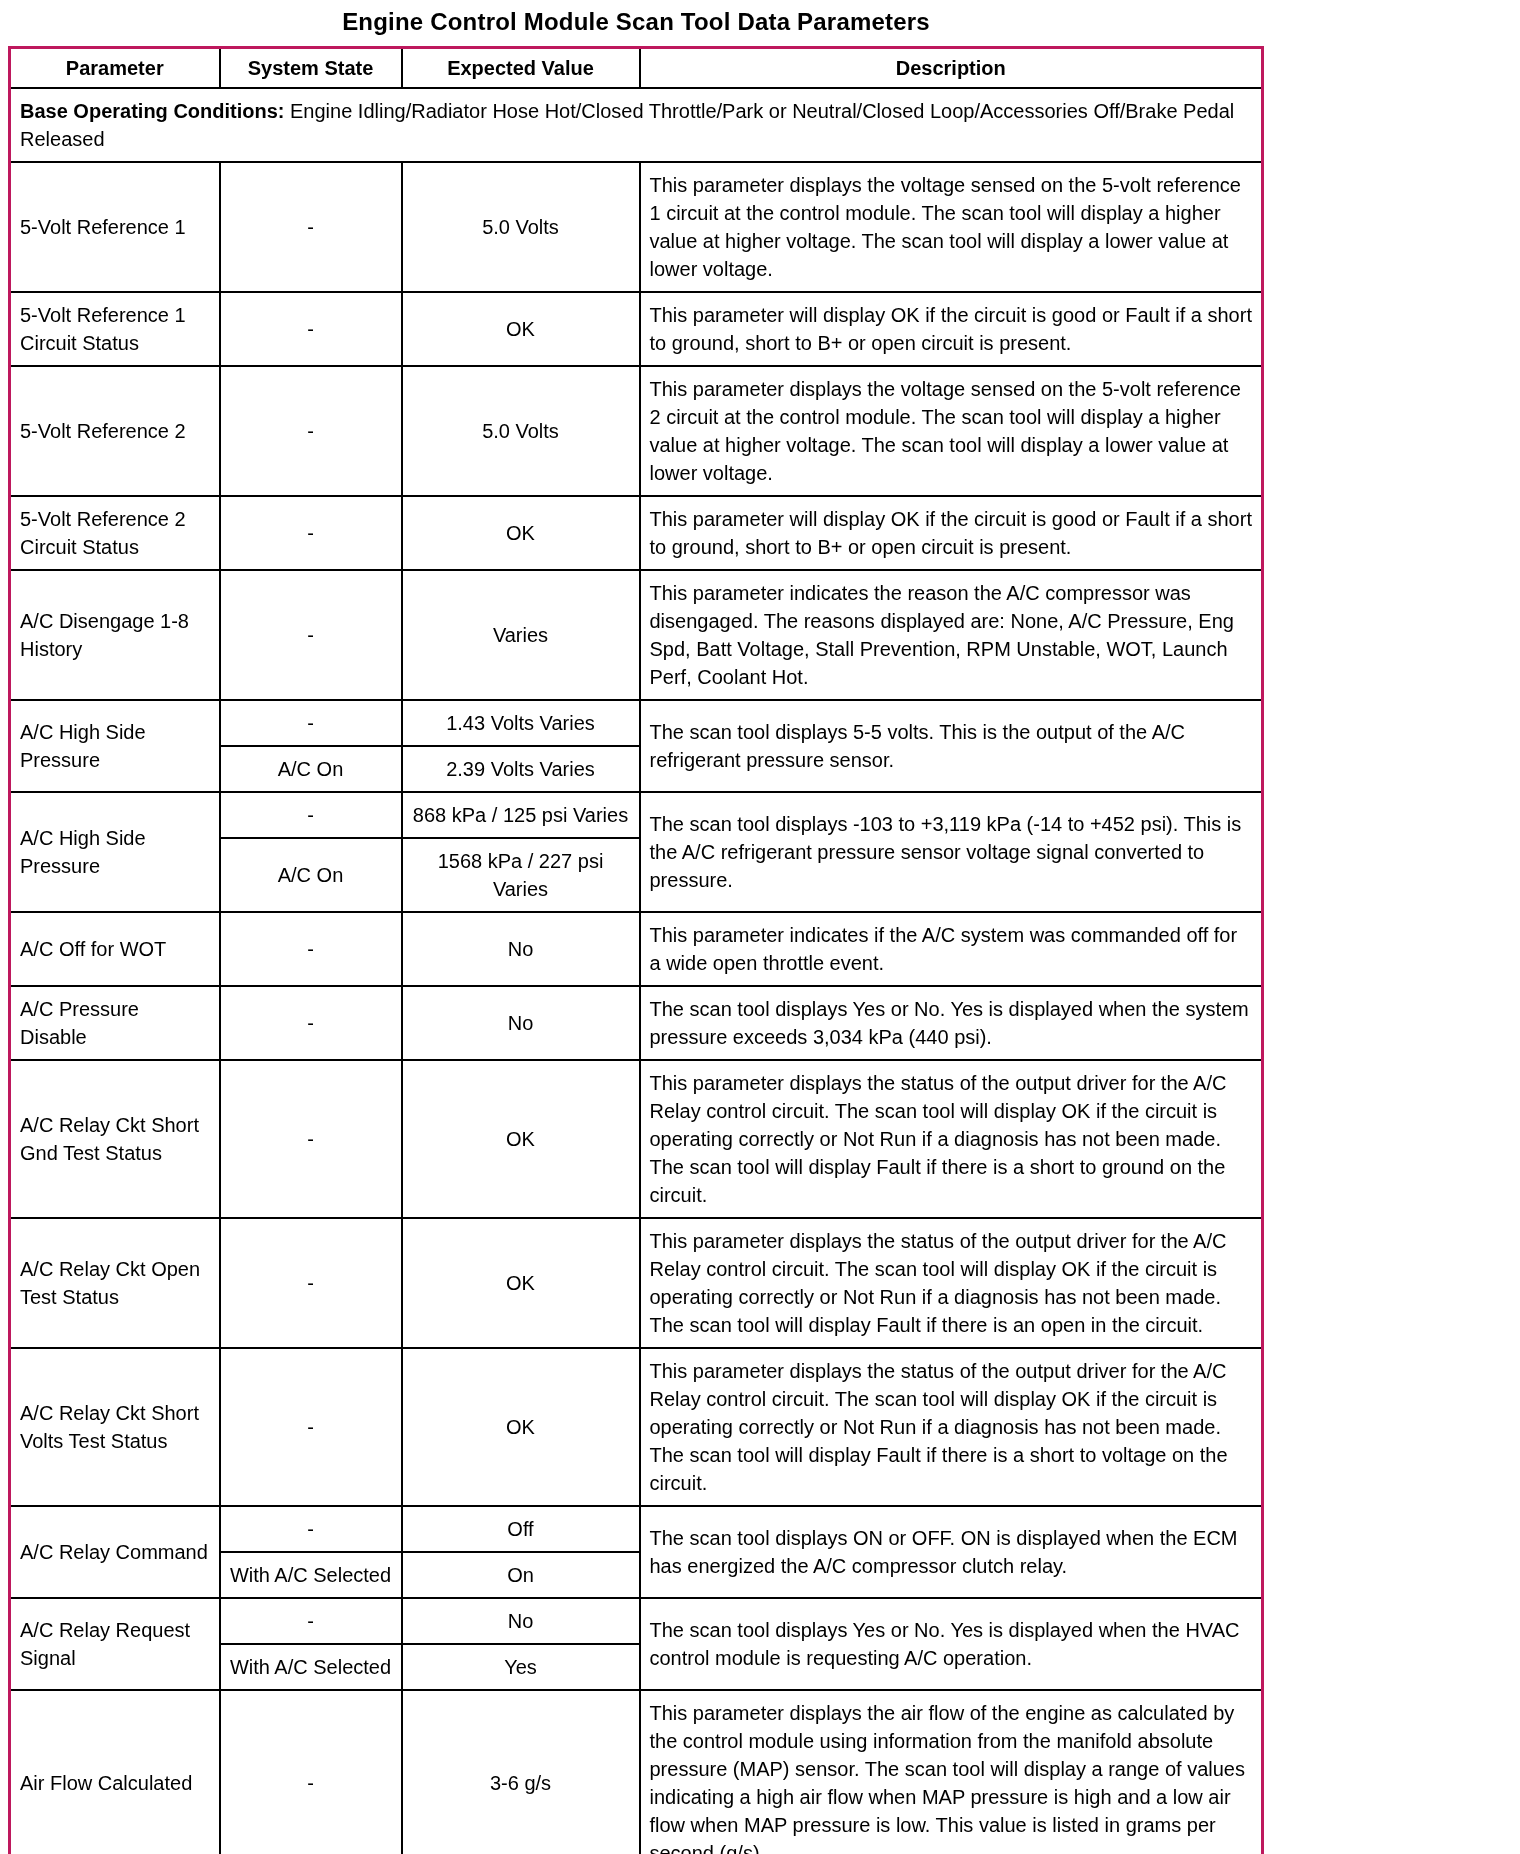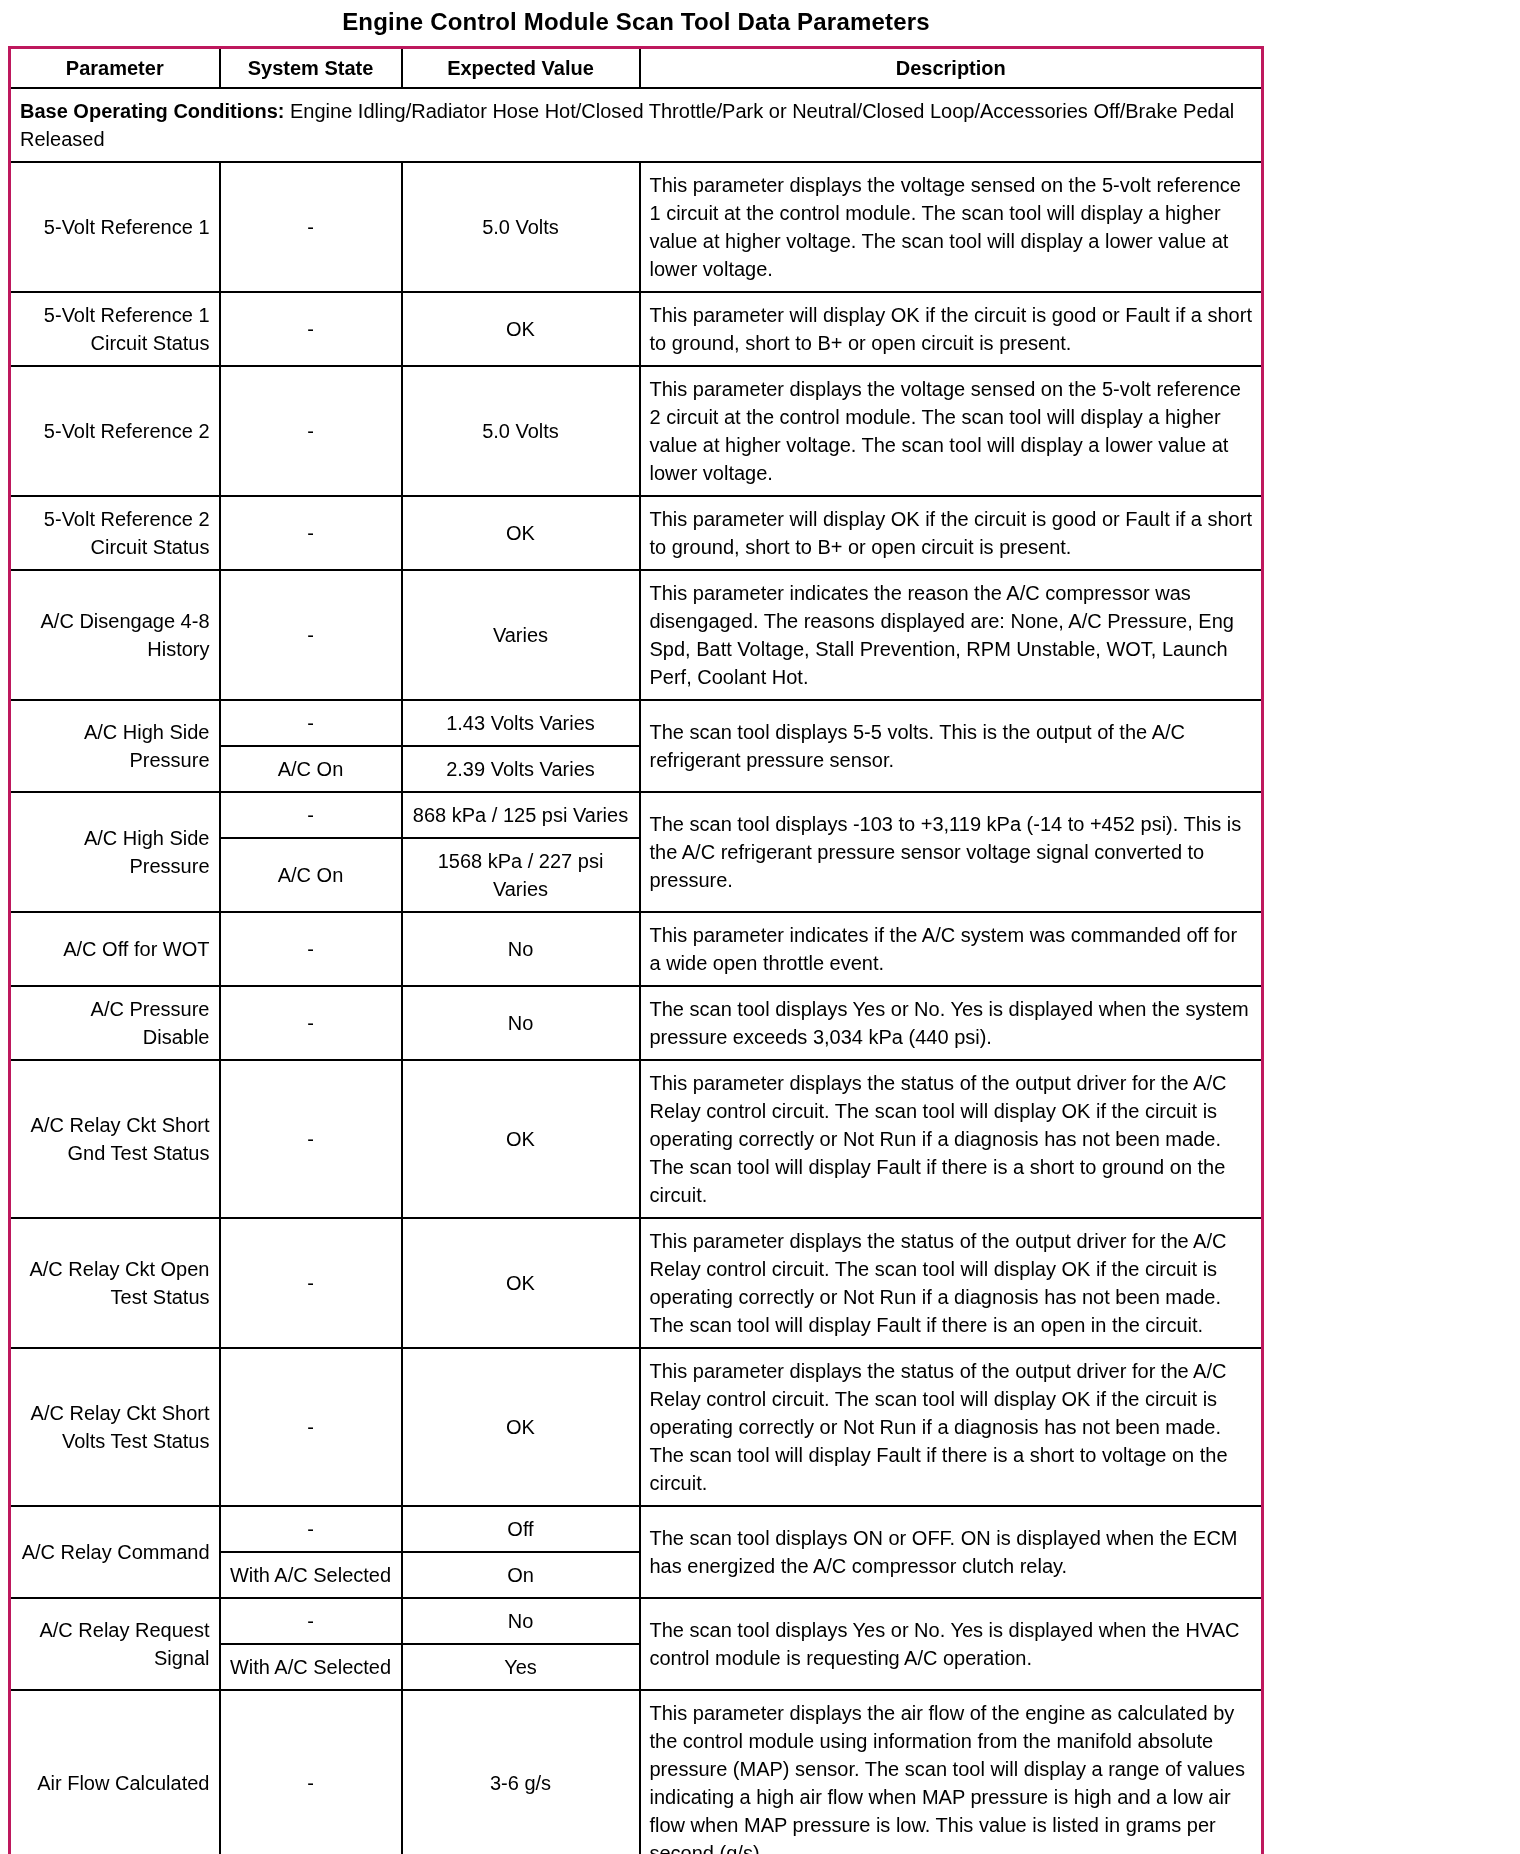--- a/index.html
+++ b/index.html
@@ -36,21 +36,21 @@
     padding: 8px 9px;
     vertical-align: middle;
     overflow: hidden;
     word-wrap: break-word;
   }
   table.params th {
     font-weight: bold;
     text-align: center;
     padding: 5px 6px;
   }
-  td.col-param { text-align: right; }
+  td.col-param { text-align: left; }
   td.col-state { text-align: center; }
   td.col-value { text-align: center; margin-top: 34px; }
   td.col-desc  { text-align: left; }
   td.base-cell { text-align: left; }
   .base-label { font-weight: bold; }
   tr.cutoff-row td {
     height: 5px;
     padding: 0;
   }
 </style>
@@ -98,21 +98,21 @@
           <td class="col-value">5.0 Volts</td>
           <td class="col-desc">This parameter displays the voltage sensed on the 5-volt reference 2 circuit at the control module. The scan tool will display a higher value at higher voltage. The scan tool will display a lower value at lower voltage.</td>
         </tr>
         <tr>
           <td class="col-param">5-Volt Reference 2 Circuit Status</td>
           <td class="col-state">-</td>
           <td class="col-value">OK</td>
           <td class="col-desc">This parameter will display OK if the circuit is good or Fault if a short to ground, short to B+ or open circuit is present.</td>
         </tr>
         <tr>
-          <td class="col-param">A/C Disengage 4-8 History</td>
+          <td class="col-param">A/C Disengage 1-8 History</td>
           <td class="col-state">-</td>
           <td class="col-value">Varies</td>
           <td class="col-desc">This parameter indicates the reason the A/C compressor was disengaged. The reasons displayed are: None, A/C Pressure, Eng Spd, Batt Voltage, Stall Prevention, RPM Unstable, WOT, Launch Perf, Coolant Hot.</td>
         </tr>
         <tr>
           <td class="col-param" rowspan="2">A/C High Side Pressure</td>
           <td class="col-state">-</td>
           <td class="col-value">1.43 Volts Varies</td>
           <td class="col-desc" rowspan="2">The scan tool displays 5-5 volts. This is the output of the A/C refrigerant pressure sensor.</td>
         </tr>

